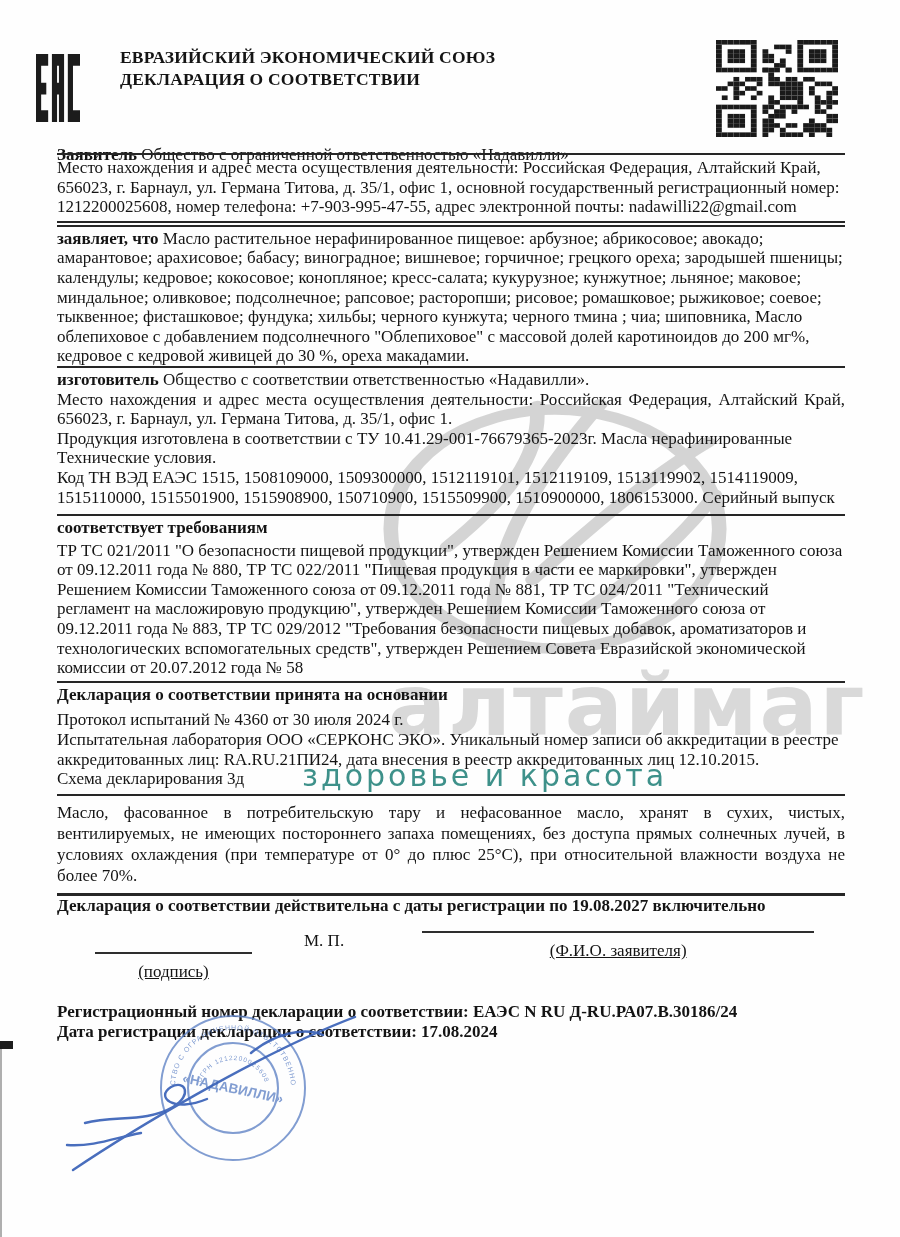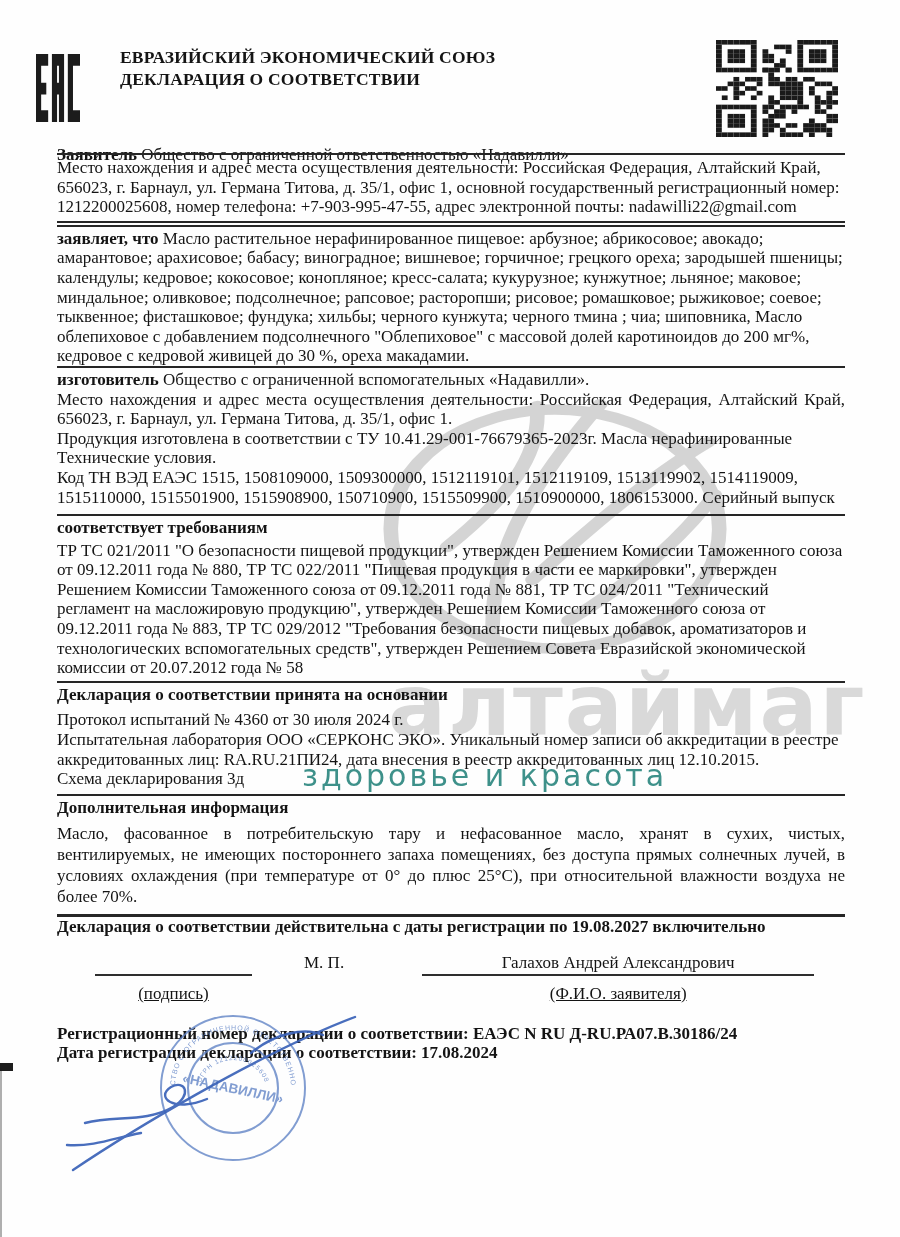--- a/index.html
+++ b/index.html
@@ -312,53 +312,51 @@
 
     <p style="margin-top:2px;">
       <span class="lbl">заявляет, что</span>
       <span>Масло растительное нерафинированное пищевое: арбузное; абрикосовое; авокадо; амарантовое; арахисовое; бабасу; виноградное; вишневое;  горчичное; грецкого ореха; зародышей пшеницы; календулы; кедровое; кокосовое; конопляное; кресс-салата; кукурузное; кунжутное; льняное; маковое; миндальное; оливковое; подсолнечное; рапсовое; расторопши; рисовое; ромашковое; рыжиковое; соевое; тыквенное; фисташковое; фундука; хильбы; черного кунжута; черного тмина ; чиа; шиповника, Масло облепиховое с добавлением подсолнечного "Облепиховое" с массовой долей каротиноидов до 200 мг%,  кедровое с кедровой живицей до 30 %,  ореха макадамии.</span>
     </p>
     <div class="hr"></div>
 
     <div style="margin-top:2px;">
       <p>
         <span class="lbl">изготовитель</span>
-        <span>Общество с ограниченной вспомогательных «Надавилли».</span>
+        <span>Общество с соответствии ответственностью «Надавилли».</span>
       </p>
       <p class="just">Место нахождения и адрес места осуществления деятельности: Российская Федерация, Алтайский Край, 656023, г. Барнаул, ул. Германа Титова, д. 35/1, офис 1.</p>
       <p>Продукция изготовлена в соответствии с ТУ 10.41.29-001-76679365-2023г. Масла нерафинированные Технические условия.</p>
       <p>Код ТН ВЭД ЕАЭС 1515, 1508109000, 1509300000, 1512119101, 1512119109, 1513119902, 1514119009, 1515110000, 1515501900, 1515908900, 150710900, 1515509900, 1510900000, 1806153000. Серийный выпуск</p>
     </div>
 
     <div class="hr" style="margin-top:7px;"></div>
     <p class="b" style="margin-top:2px;">соответствует требованиям</p>
     <p style="margin-top:3px;">ТР ТС 021/2011 "О безопасности пищевой продукции", утвержден Решением Комиссии Таможенного союза от 09.12.2011 года № 880, ТР ТС 022/2011 "Пищевая продукция в части ее маркировки", утвержден Решением Комиссии Таможенного союза от 09.12.2011 года № 881, ТР ТС 024/2011 "Технический регламент на масложировую продукцию", утвержден Решением Комиссии Таможенного союза от 09.12.2011 года № 883, ТР ТС 029/2012 "Требования безопасности пищевых добавок,  ароматизаторов и технологических вспомогательных средств", утвержден Решением Совета Евразийской экономической комиссии от 20.07.2012 года № 58</p>
 
     <div class="hr" style="margin-top:3px;"></div>
     <p class="b" style="margin-top:2px;">Декларация о соответствии принята на основании</p>
     <p style="margin-top:6px;">Протокол испытаний № 4360 от 30 июля 2024 г.</p>
     <p>Испытательная лаборатория ООО «СЕРКОНС ЭКО». Уникальный номер записи об аккредитации в реестре аккредитованных лиц: RA.RU.21ПИ24, дата внесения в реестр аккредитованных лиц 12.10.2015.</p>
     <p>Схема декларирования 3д</p>
 
     <div class="hr" style="margin-top:5px;"></div>
-    <p class="b" style="margin-top:2px;">Дополнительная информация</p>
     <p class="just lh21" style="margin-top:6px;">Масло, фасованное в потребительскую тару и нефасованное масло, хранят в сухих, чистых, вентилируемых, не имеющих постороннего запаха помещениях, без доступа прямых солнечных лучей, в условиях охлаждения (при температуре от 0° до плюс 25°С), при относительной влажности воздуха не более 70%.</p>
 
     <div class="hr" style="margin-top:7px;border-top-width:3px;"></div>
     <p class="b" style="">Декларация о соответствии действительна с даты регистрации по 19.08.2027 включительно</p>
 
     <div class="sigrow">
       <div class="sigcol" style="margin-left:38px;width:157px;">
         <div class="sigtop">&nbsp;</div>
         <div class="sigline"></div>
         <div class="sigcap">(подпись)</div>
       </div>
       <div class="mp">М. П.</div>
       <div class="sigcol" style="margin-left:78px;width:392px;">
-        <div class="sigtop">Галахов Андрей Александрович</div>
         <div class="sigline"></div>
         <div class="sigcap">(Ф.И.О. заявителя)</div>
       </div>
     </div>
 
     <p class="b" style="margin-top:20px;">Регистрационный номер декларации о соответствии: ЕАЭС N RU Д-RU.РА07.В.30186/24</p>
     <p class="b">Дата регистрации декларации о соответствии: 17.08.2024</p>
   </div>
 
   <svg class="overlay" style="left:148px;top:1008px;" width="170" height="160" viewBox="-85 -80 170 160" opacity="0.78">

